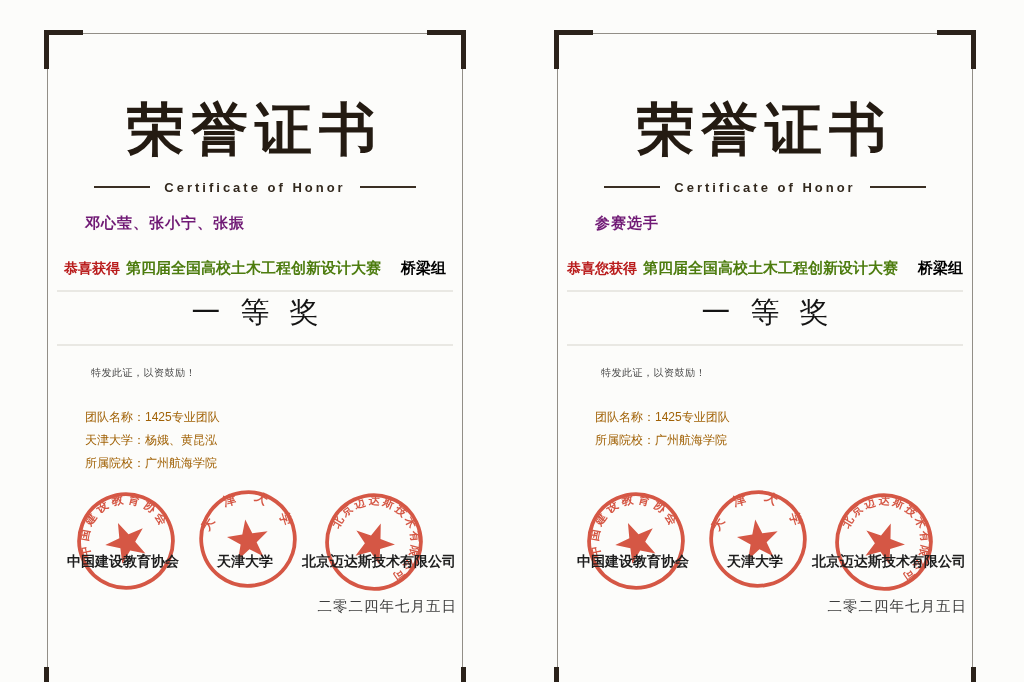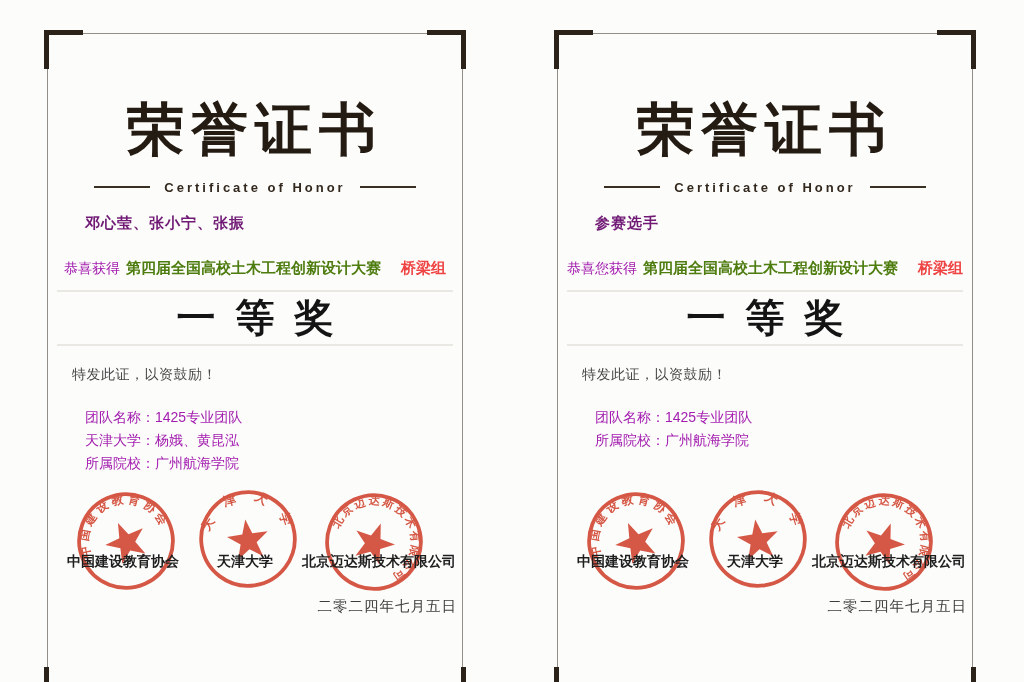--- a/index.html
+++ b/index.html
@@ -22,33 +22,33 @@
     font-size:57px;font-weight:900;letter-spacing:7px;color:#241b12;line-height:1;}
   .subtitle-row{position:absolute;top:146px;left:0;right:0;height:16px;
     display:flex;align-items:center;justify-content:center;gap:14px;}
   .subtitle-line{width:56px;height:2px;background:#3a2f23;}
   .subtitle-text{font-size:13px;font-weight:700;letter-spacing:3px;color:#32281d;}
 
   .recipient{position:absolute;top:181px;left:38px;font-size:15px;font-weight:700;
     color:#701a75;letter-spacing:1px;}
 
   .congrats{position:absolute;top:226px;left:0;right:0;text-align:center;font-size:15px;white-space:nowrap;}
-  .congrats .prefix{color:#a21caf;font-weight:400;font-size:14px;margin-right:6px;}
+  .congrats .prefix{color:#b91c1c;font-weight:700;font-size:14px;margin-right:6px;}
   .congrats .comp{color:#4d7c0f;font-weight:700;}
-  .congrats .group{color:#ef4444;font-weight:700;margin-left:20px;}
+  .congrats .group{color:#000000;font-weight:700;margin-left:20px;}
 
   .rule{position:absolute;left:10px;right:10px;height:2px;background:#e9e8e3;}
   .rule.above{top:257px;}
   .rule.below{top:311px;}
   .award{position:absolute;top:265px;left:0;right:0;text-align:center;
-    font-size:39px;font-weight:700;color:#141414;letter-spacing:20px;text-indent:20px;line-height:1;}
+    font-size:29px;font-weight:400;color:#141414;letter-spacing:20px;text-indent:20px;line-height:1;}
 
-  .note{position:absolute;top:333px;left:25px;font-size:14px;color:#474747;letter-spacing:0.5px;}
+  .note{position:absolute;top:333px;left:44px;font-size:10px;color:#474747;letter-spacing:0.5px;}
 
-  .details{position:absolute;top:373px;left:38px;font-size:14px;color:#a21caf;line-height:23px;}
+  .details{position:absolute;top:373px;left:38px;font-size:12px;color:#a16207;line-height:23px;}
 
   .stamp{position:absolute;width:108px;height:108px;opacity:0.85;}
   .stamp.s1{left:25px;top:454px;transform:rotate(-24deg);}
   .stamp.s2{left:147px;top:452px;transform:rotate(-8deg);}
   .stamp.s3{left:273px;top:455px;transform:rotate(20deg);}
   .stamp-ring{fill:none;stroke:#cf3b26;stroke-width:4.2;}
   .stamp-star{fill:#cf3b26;}
   .stamp text{fill:#cf3b26;font-weight:700;font-family:"Liberation Sans","DejaVu Sans",sans-serif;}
   .arc8{font-size:13px;letter-spacing:4px;}
   .arc4{font-size:14px;letter-spacing:18px;}

